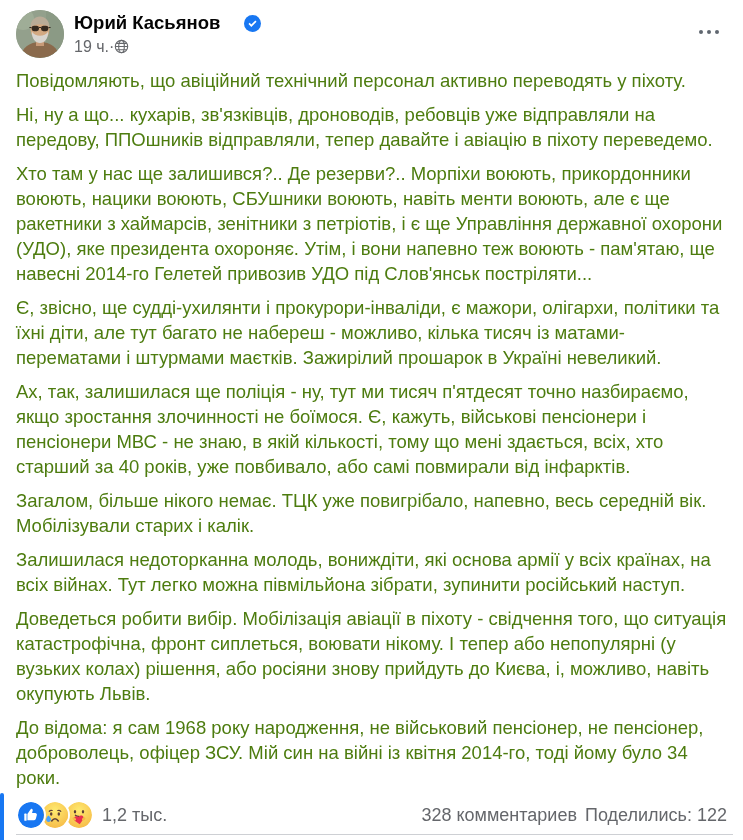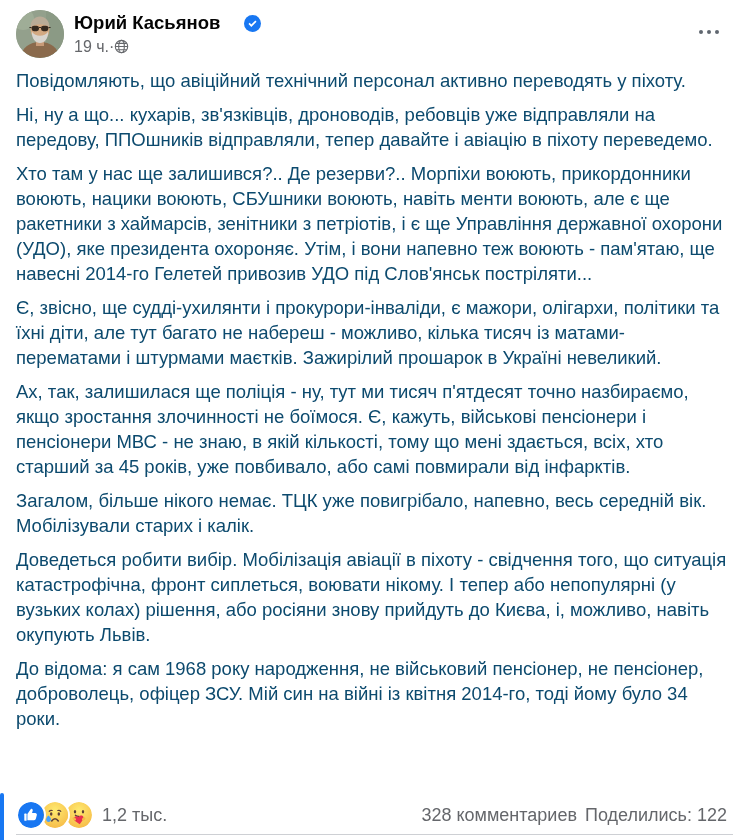--- a/index.html
+++ b/index.html
@@ -20,21 +20,21 @@
   .badge{display:flex;align-items:center;}
   .sub-row{display:flex;align-items:center;margin-top:3px;color:#65676B;font-size:16px;line-height:19px;}
   .sub-row .dot-sep{color:#65676B;}
   .timestamp{cursor:pointer;}
   .more-btn{width:36px;height:36px;border:none;background:transparent;border-radius:50%;
     display:flex;align-items:center;justify-content:center;gap:3.5px;cursor:pointer;margin-top:4px;}
   .more-btn i{width:4.5px;height:4.5px;border-radius:50%;background:#606770;display:block;}
 
   
   .post-body{padding:6px 16px 0;}
-  .post-paragraph{margin:0 0 9px;font-size:18.5px;line-height:25px;color:#0c4a6e;white-space:pre-wrap;}
+  .post-paragraph{margin:0 0 9px;font-size:18.5px;line-height:25px;color:#4d7c0f;white-space:pre-wrap;}
 
   
   .footer{position:absolute;left:0;right:0;bottom:10px;display:flex;align-items:center;
     justify-content:space-between;padding:0 16px;color:#65676B;font-size:18px;line-height:26px;}
   .reactions-group{display:flex;align-items:center;cursor:pointer;text-align:right;}
   .reaction-icon{width:26px;height:26px;border-radius:50%;border:2px solid #fff;box-sizing:content-box;}
   .reaction-icon + .reaction-icon{margin-left:-6px;}
   .r-like{z-index:3;position:relative;}
   .r-sad{z-index:2;position:relative;}
   .r-care{z-index:1;position:relative;}
@@ -100,22 +100,23 @@
         <i></i>
         <i></i>
     </button>
   </div>
 
   <div class="post-body">
     <p class="post-paragraph">Повідомляють, що авіційний технічний персонал активно переводять у піхоту.</p>
     <p class="post-paragraph">Ні, ну а що... кухарів, зв'язківців, дроноводів, ребовців уже відправляли на передову, ППОшників відправляли, тепер давайте і авіацію в піхоту переведемо.</p>
     <p class="post-paragraph">Хто там у нас ще залишився?.. Де резерви?.. Морпіхи воюють, прикордонники воюють, нацики воюють, СБУшники воюють, навіть менти воюють, але є ще ракетники з хаймарсів, зенітники з петріотів, і є ще Управління державної охорони (УДО), яке президента охороняє. Утім, і вони напевно теж воюють - пам'ятаю, ще навесні 2014-го Гелетей привозив УДО під Слов'янськ постріляти...</p>
     <p class="post-paragraph">Є, звісно, ще судді-ухилянти і прокурори-інваліди, є мажори, олігархи, політики та їхні діти, але тут багато не набереш - можливо, кілька тисяч із матами-перематами і штурмами маєтків. Зажирілий прошарок в Україні невеликий.</p>
-    <p class="post-paragraph">Ах, так, залишилася ще поліція - ну, тут ми тисяч п'ятдесят точно назбираємо, якщо зростання злочинності не боїмося. Є, кажуть, військові пенсіонери і пенсіонери МВС - не знаю, в якій кількості, тому що мені здається, всіх, хто старший за 45 років, уже повбивало, або самі повмирали від інфарктів.</p>
+    <p class="post-paragraph">Ах, так, залишилася ще поліція - ну, тут ми тисяч п'ятдесят точно назбираємо, якщо зростання злочинності не боїмося. Є, кажуть, військові пенсіонери і пенсіонери МВС - не знаю, в якій кількості, тому що мені здається, всіх, хто старший за 40 років, уже повбивало, або самі повмирали від інфарктів.</p>
     <p class="post-paragraph">Загалом, більше нікого немає. ТЦК уже повигрібало, напевно, весь середній вік. Мобілізували старих і калік.</p>
+    <p class="post-paragraph">Залишилася недоторканна молодь, вониждіти, які основа армії у всіх країнах, на всіх війнах. Тут легко можна півмільйона зібрати, зупинити російський наступ.</p>
     <p class="post-paragraph">Доведеться робити вибір. Мобілізація авіації в піхоту - свідчення того, що ситуація катастрофічна, фронт сиплеться, воювати нікому. І тепер або непопулярні (у вузьких колах) рішення, або росіяни знову прийдуть до Києва, і, можливо, навіть окупують Львів.</p>
     <p class="post-paragraph">До відома: я сам 1968 року народження, не військовий пенсіонер, не пенсіонер, доброволець, офіцер ЗСУ. Мій син на війні із квітня 2014-го, тоді йому було 34 роки.</p>
   </div>
 
   <div class="footer">
     <div class="reactions-group">
       <svg class="reaction-icon r-like" viewBox="0 0 26 26">
         <circle cx="13" cy="13" r="13" fill="#1877F2"></circle>
         <rect x="6.3" y="11.6" width="2.3" height="7.2" rx="0.6" fill="#fff"></rect>
         <path d="M9.4 18.2V12l3.1-4.6c.33-.5 1-.68 1.53-.4.58.3.87 1 .68 1.63l-.68 2.27h3.2c1.1 0 1.9 1.05 1.62 2.12l-1 3.85c-.2.8-.94 1.37-1.77 1.37H10z" fill="#fff"></path>

